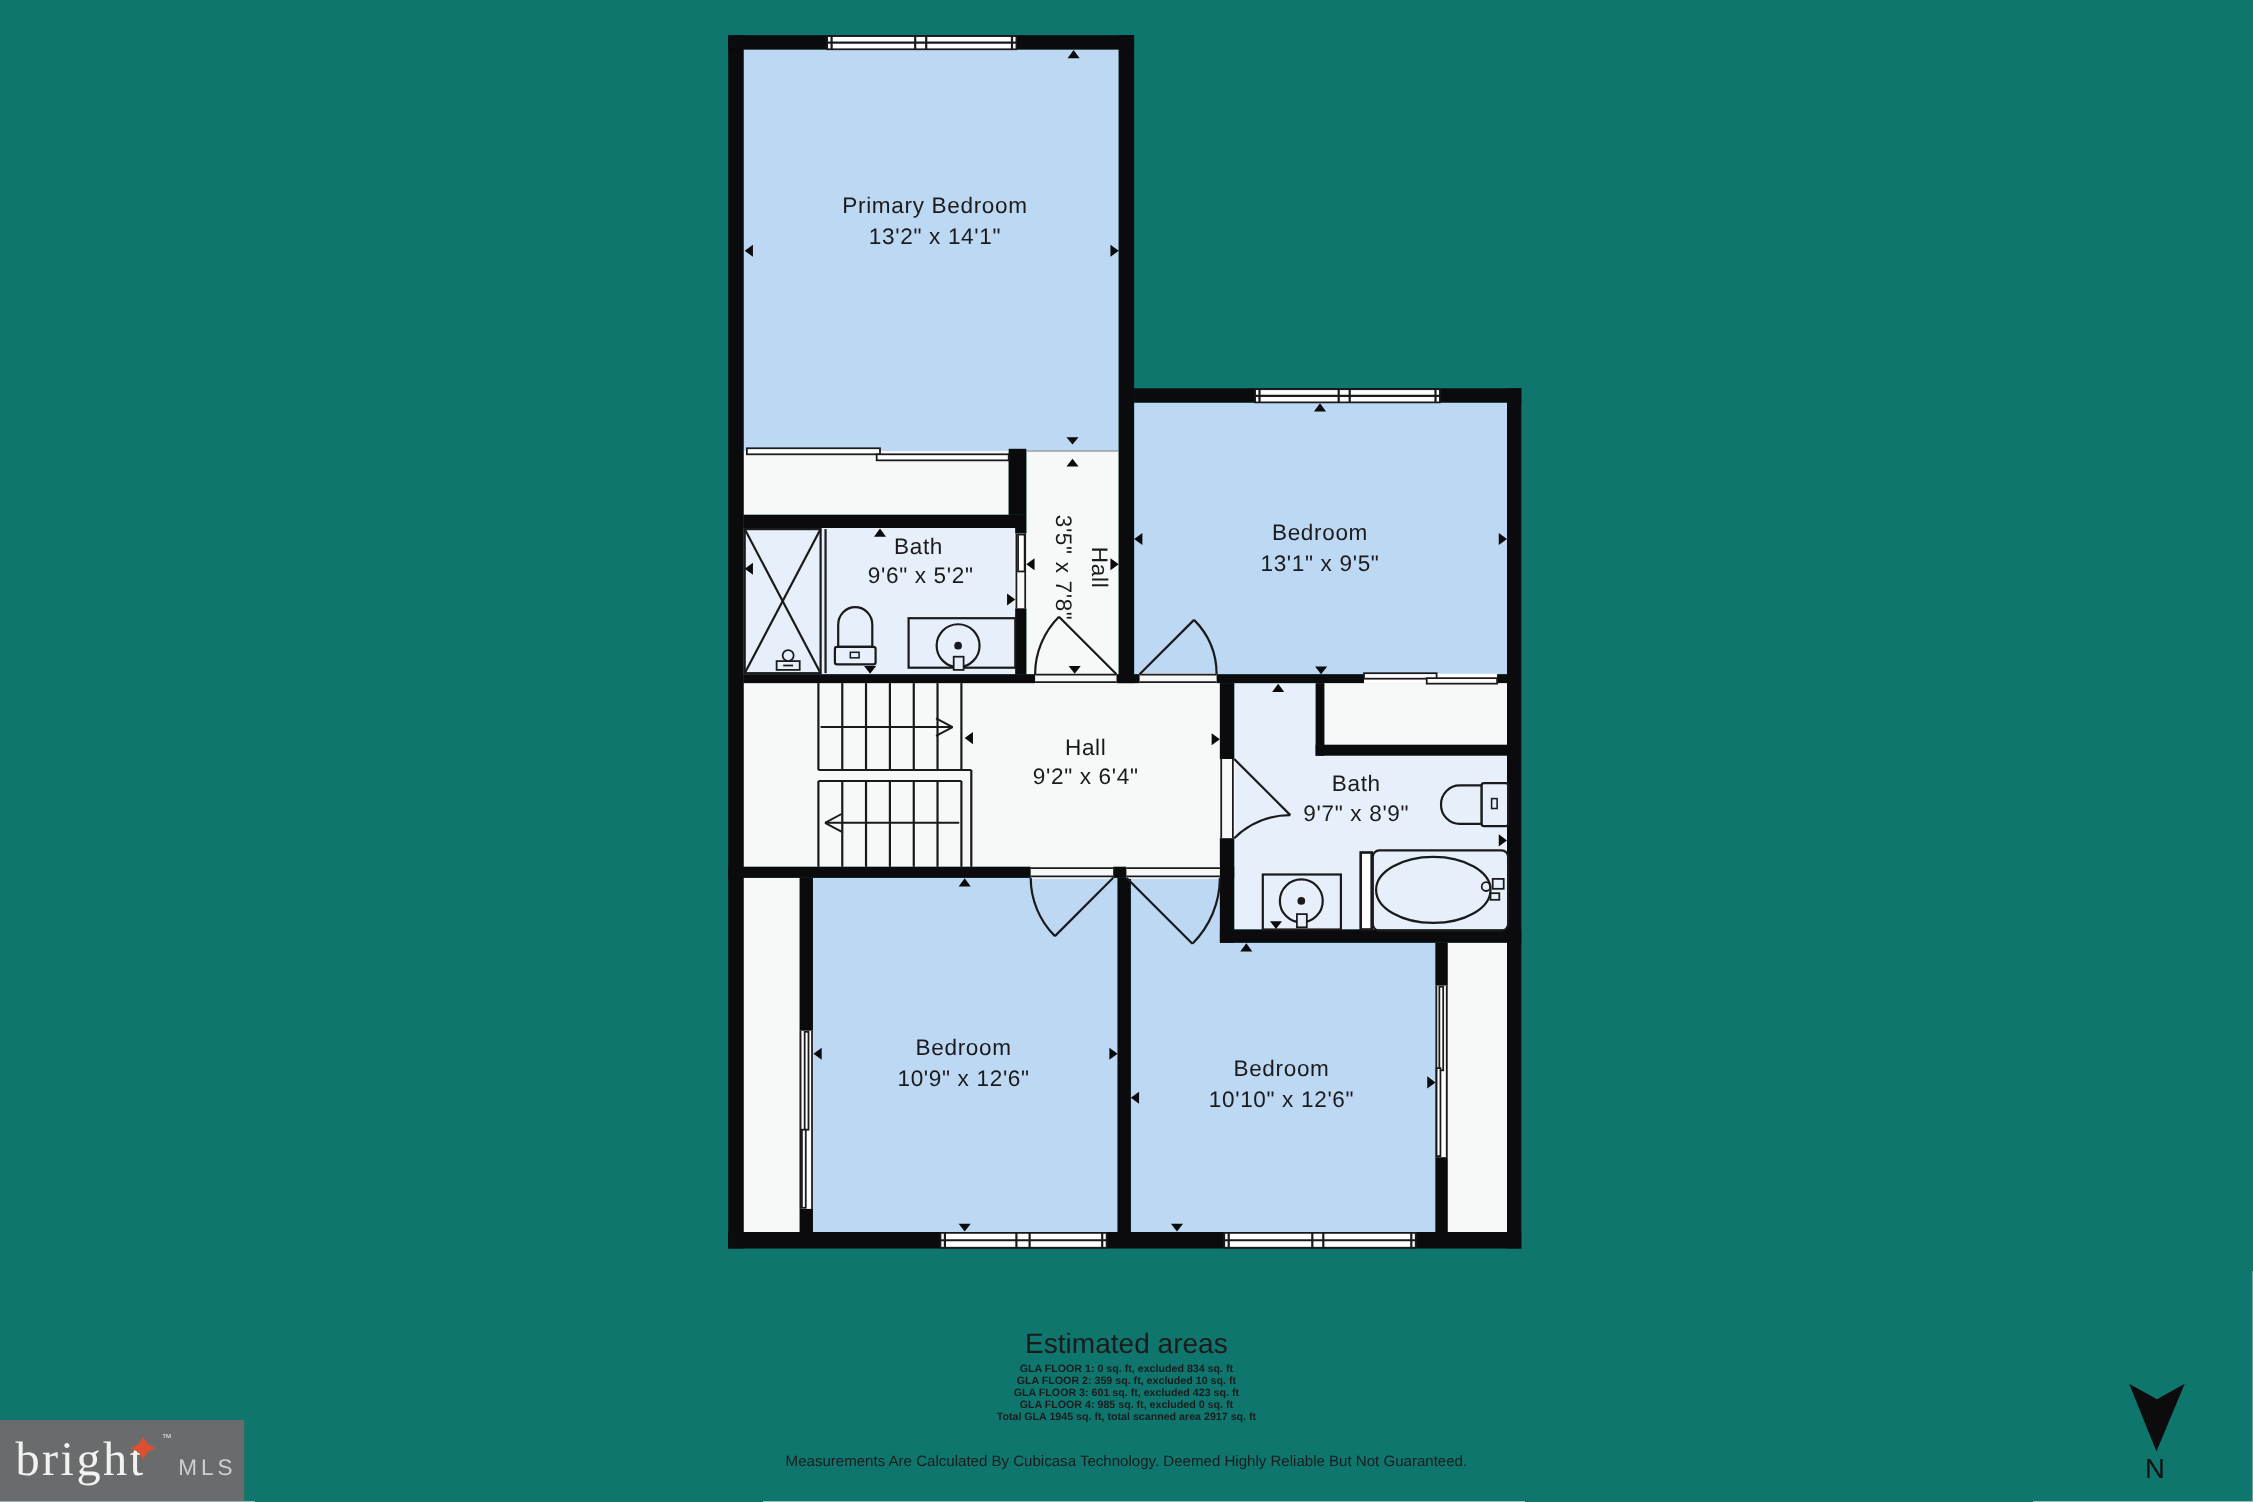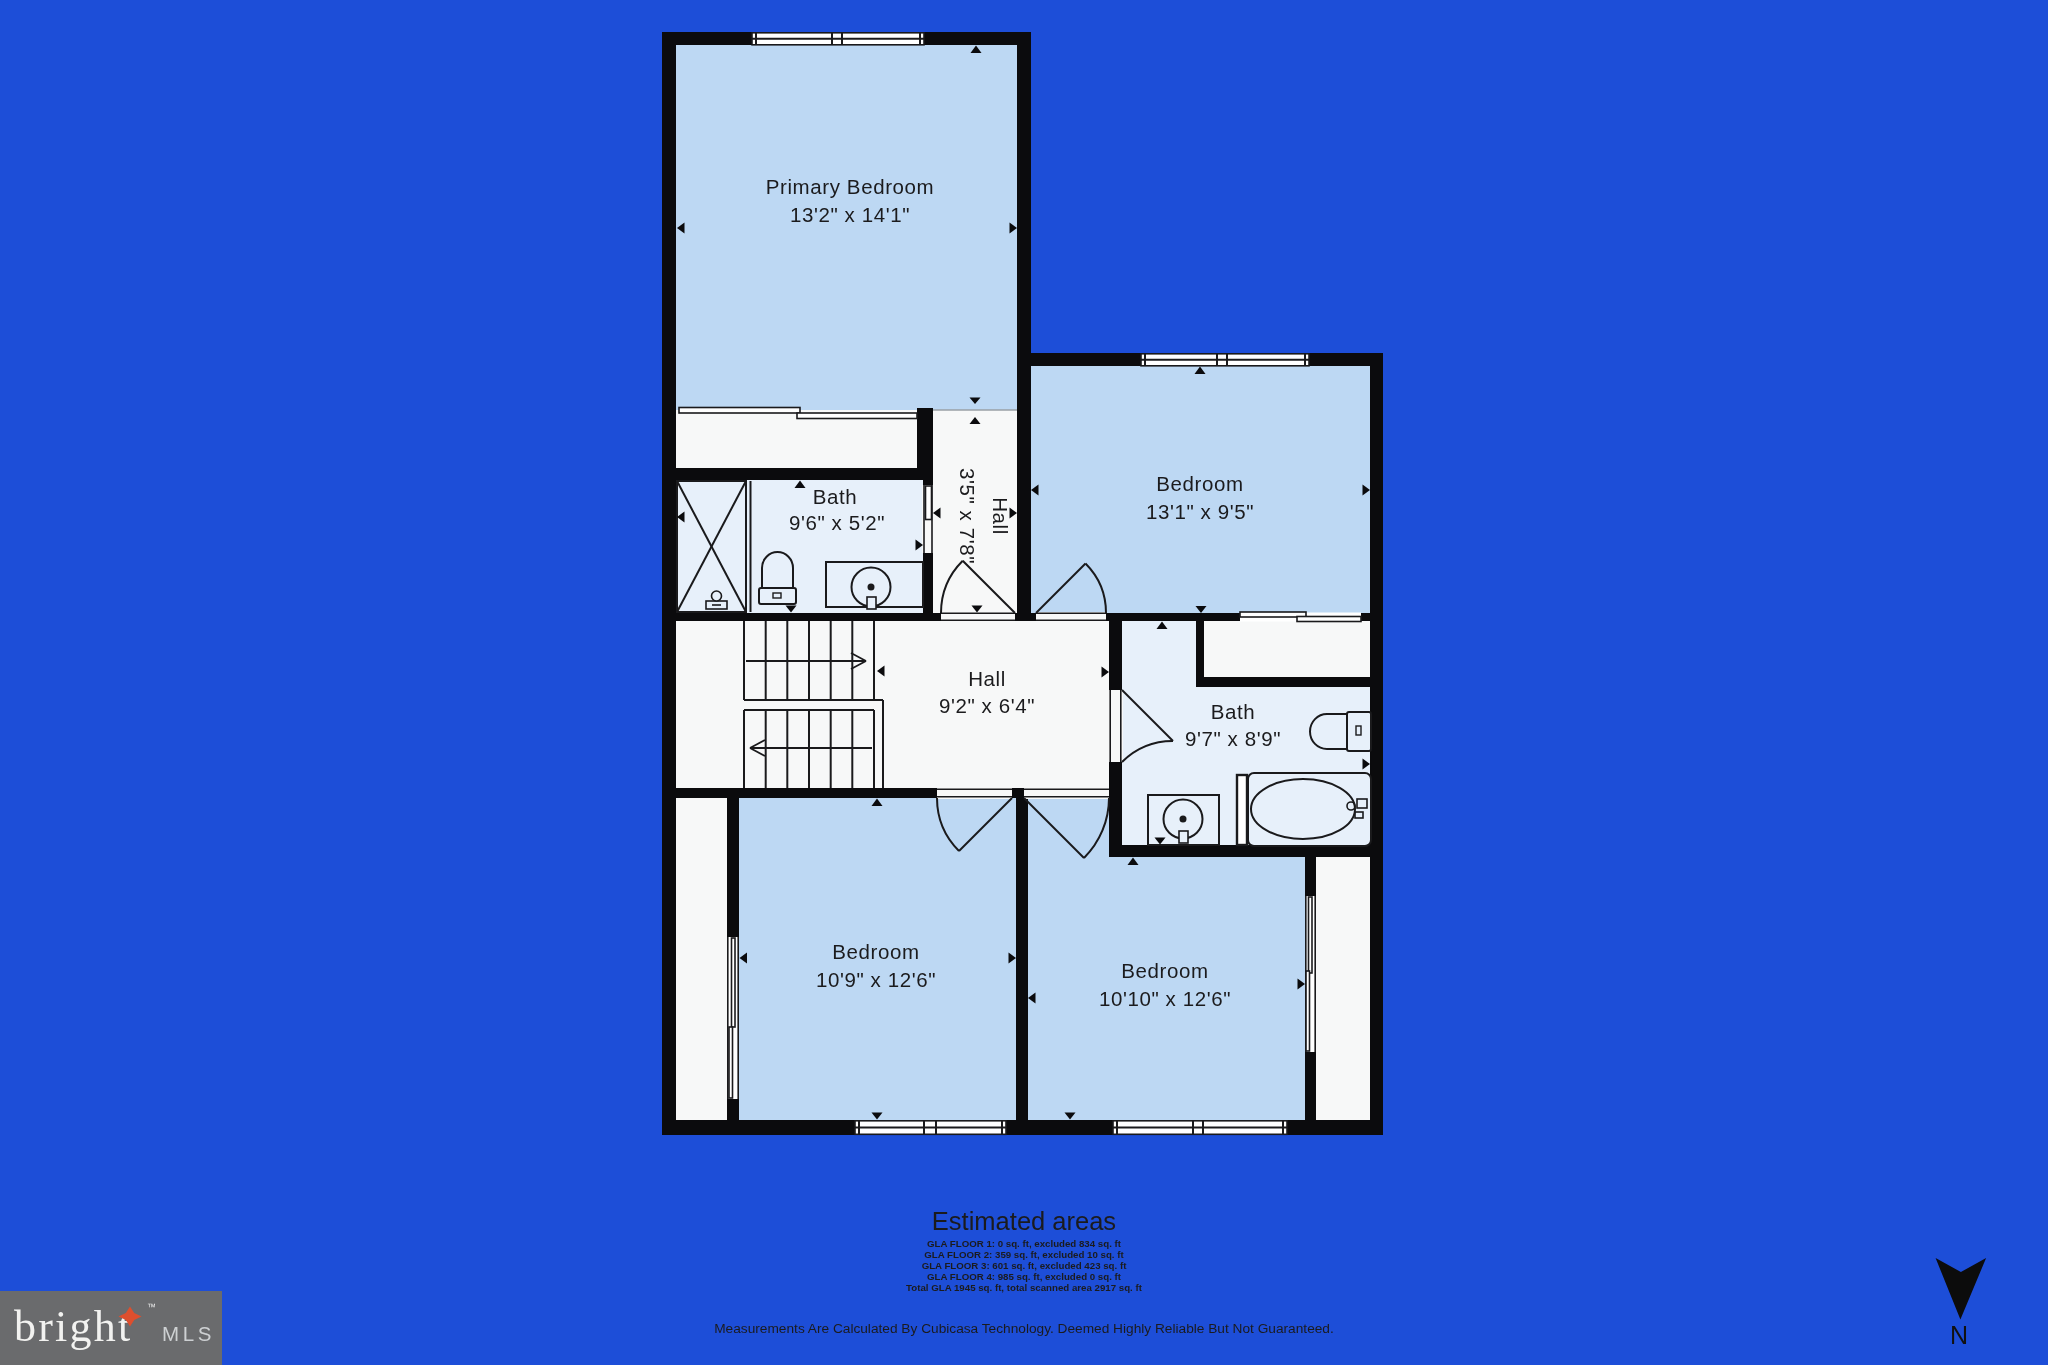--- a/index.html
+++ b/index.html
@@ -1,16 +1,16 @@
 <!DOCTYPE html>
 <html><head>
 <meta charset="utf-8">
 <style>
   html,body{margin:0;padding:0;background:#ffffff;}
-  #page{position:relative;width:2048px;height:1365px;background:#1d4ed8;overflow:hidden;
+  #page{position:relative;width:2048px;height:1365px;background:#0f766e;overflow:hidden;
         font-family:"Liberation Sans", sans-serif;}
   svg{position:absolute;left:0;top:0;}
   text{font-family:"Liberation Sans", sans-serif;}
 </style>
 </head>
 <body>
 <div id="page">
 <svg width="2048" height="1365" viewBox="0 0 2048 1365">
 
   <rect x="676" y="45" width="341" height="366" fill="#bdd8f3"></rect>

